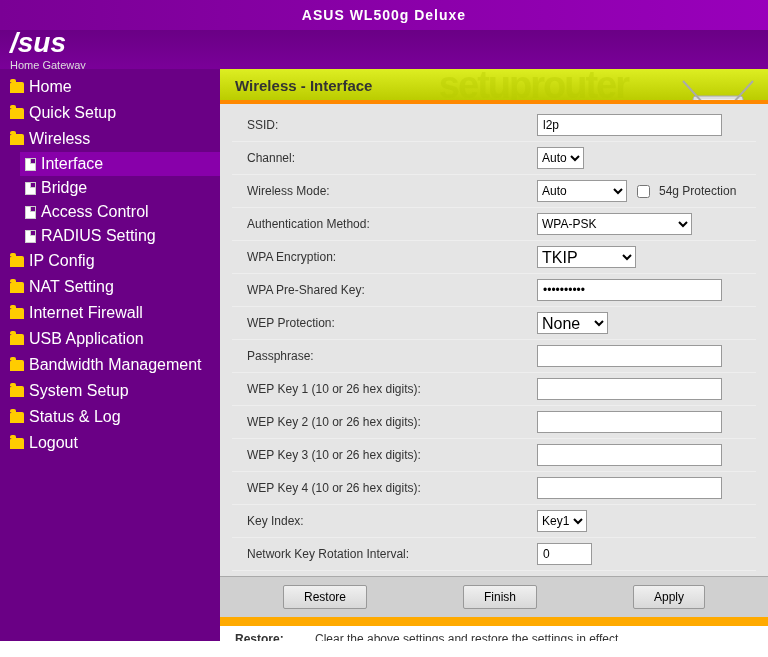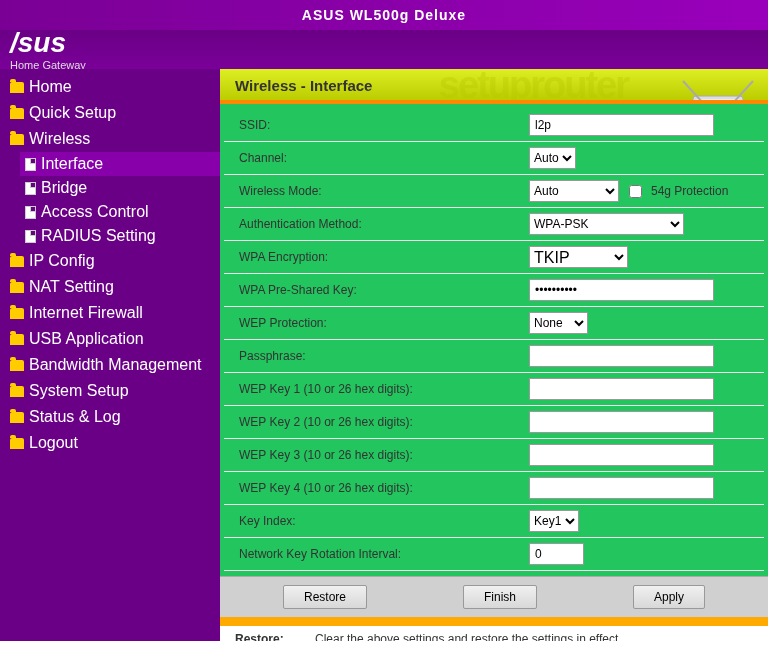--- a/index.html
+++ b/index.html
@@ -78,22 +78,22 @@
 
     
     .content-area {
       flex: 1;
       background: #fff;
       overflow-y: auto;
     }
 
     
     .form-area {
-      padding: 5px 4px;
-      background: #22c55e;
+      padding: 5px 12px;
+      background: #e5e5e5;
     }
     .form-row {
       display: flex;
       align-items: center;
       padding: 5px 15px;
       border-bottom: 1px solid #eee;
     }
     .form-label {
       width: 290px;
       color: #333;
@@ -400,21 +400,21 @@
       <div class="form-row">
         <div class="form-label">WPA Pre-Shared Key:</div>
         <div class="form-control">
           <input type="password" value="1234567890" style="width: 185px; height: 22px; border: 1px solid rgb(153, 153, 153); padding: 2px 5px; font-size: 12px;">
         </div>
       </div>
 
       <div class="form-row">
         <div class="form-label">WEP Protection:</div>
         <div class="form-control">
-          <select style="height:22px;border:1px solid #999;font-size:12px;">
+          <select style="height:22px;border:1px solid #999;font-size:16px;">
             <option selected="">None</option><option>64-bit</option><option>128-bit</option>
           </select>
         </div>
       </div>
 
       <div class="form-row">
         <div class="form-label">Passphrase:</div>
         <div class="form-control">
           <input type="text" value="" style="width: 185px; height: 22px; border: 1px solid rgb(153, 153, 153); padding: 2px 5px; font-size: 12px;">
         </div>

